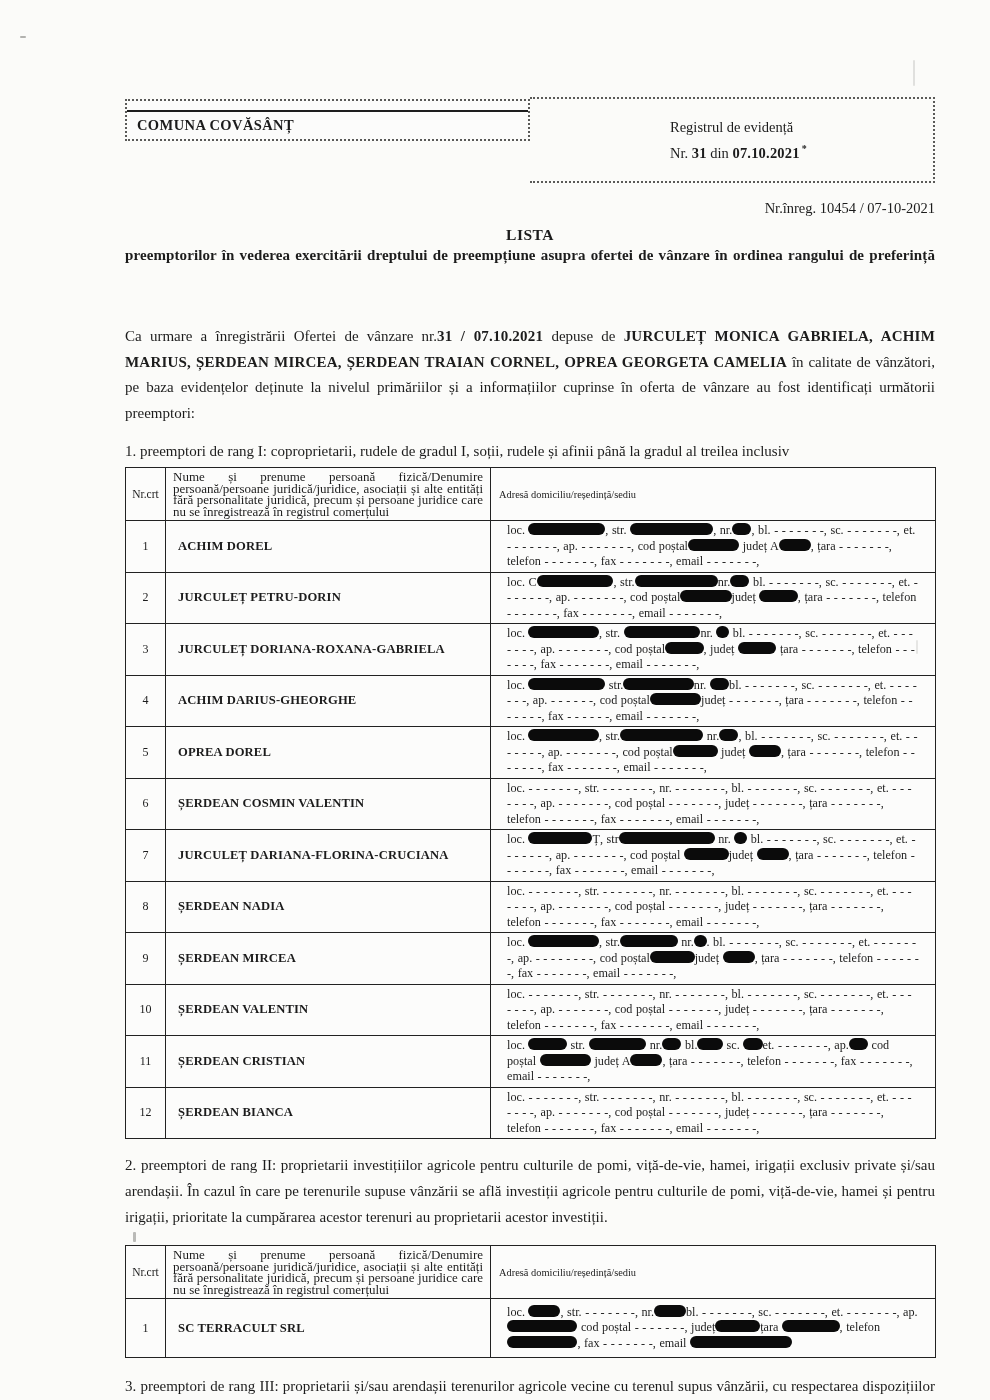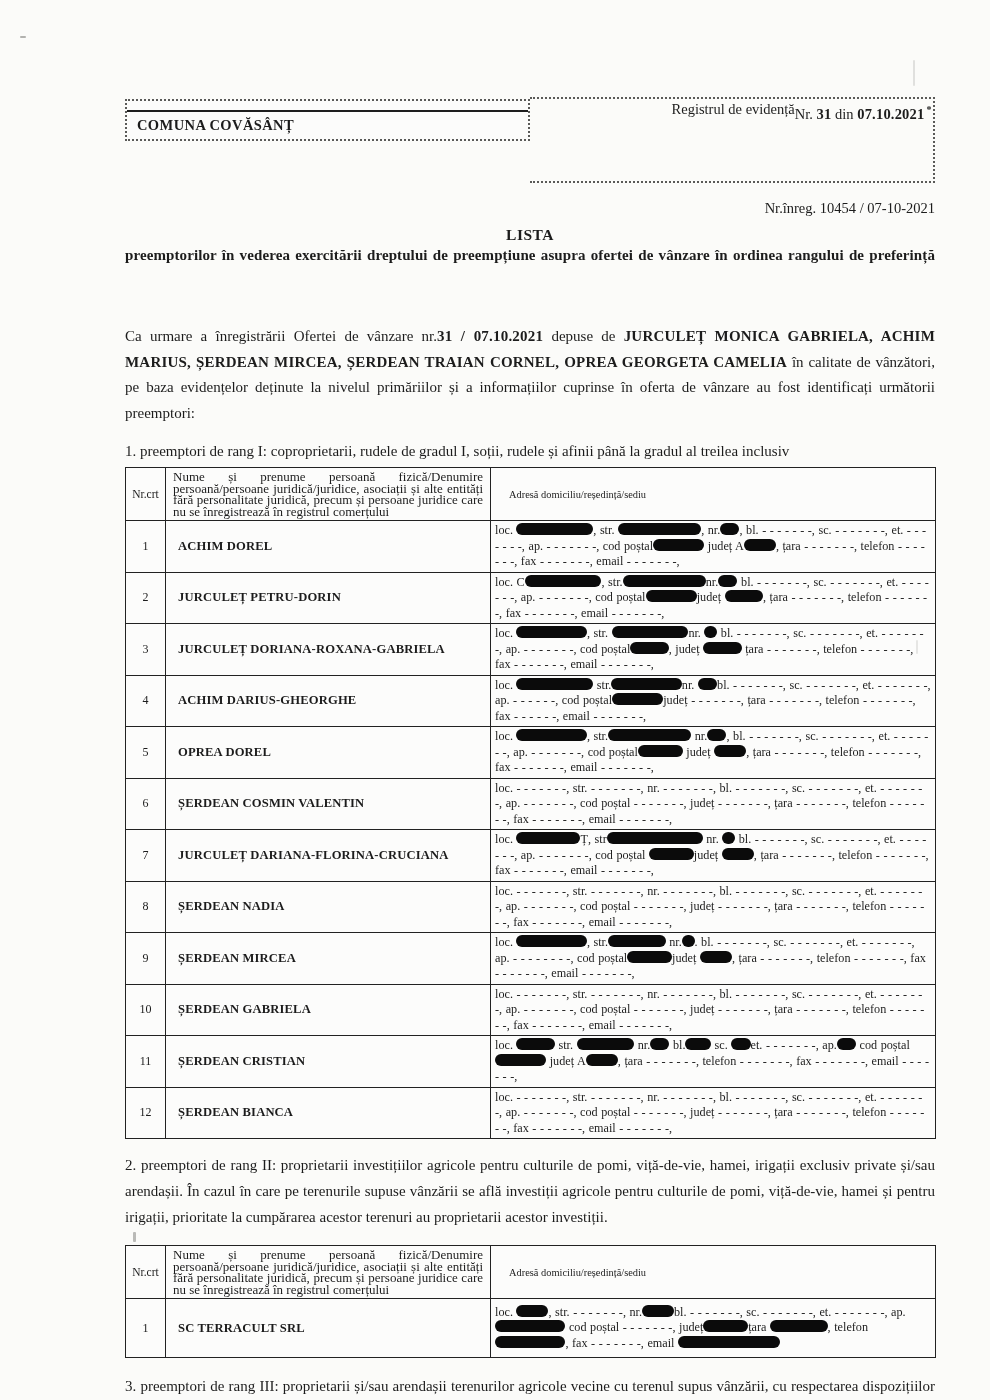--- a/index.html
+++ b/index.html
@@ -20,25 +20,25 @@
     box-sizing:border-box;background:rgba(255,255,255,.4);
   }
   .box-left .cell{padding:4px 10px 5px 10px;}
   .box-left .cell+.cell{border-top:2.5px solid #1e1e1e;}
   .lbl{font-size:13.5px;line-height:17px;}
   .val{font-size:14.5px;font-weight:bold;letter-spacing:.4px;line-height:18px;}
   sup.star{font-size:10px;font-weight:bold;vertical-align:6px;padding-left:2px;}
   .box-right{
     width:405px;margin-top:-2px;height:86px;box-sizing:border-box;
     border:2px dotted #5a5a58;border-left:none;
-    display:flex;justify-content:center;
+    display:flex;flex-direction:column;justify-content:center;
     padding-left:140px;
   }
   .reg-l1{font-size:14.5px;line-height:21px;}
-  .reg-l2{font-size:14.5px;line-height:21px;text-align:right;}
+  .reg-l2{font-size:14.5px;line-height:21px;}
   .reg-l2 b{letter-spacing:.2px;}
 
   .regnum{margin-top:17px;text-align:right;font-size:14.5px;}
 
   .title{margin-top:9px;text-align:center;font-weight:bold;font-size:15.5px;letter-spacing:.5px;}
   .subtitle{
     margin-top:3px;font-weight:bold;font-size:15px;
     text-align:justify;text-align-last:justify;letter-spacing:.1px;
   }
 
@@ -50,24 +50,24 @@
 
   table.doc{
     border-collapse:collapse;table-layout:fixed;width:810px;
     margin-top:5px;background:rgba(255,255,255,.35);
   }
   table.doc td,table.doc th{border:1.5px solid #222;vertical-align:middle;}
   table.doc th{font-weight:normal;}
   col.c1{width:40px;}col.c2{width:325px;}col.c3{width:445px;}
   .th-no{font-size:11.5px;text-align:center;}
   .th-name{font-size:13px;line-height:11.5px;text-align:justify;padding:3px 7px;margin-left:9px;}
-  .th-addr{font-size:10.4px;text-align:left;padding:3px 18px;}
+  .th-addr{font-size:10.4px;text-align:left;padding:3px 8px;}
   td.c-no{font-size:12px;text-align:center;height:48px;}
   td.c-name{font-size:12.6px;font-weight:bold;padding:2px 4px 2px 12px;letter-spacing:.15px;}
-  td.c-addr{padding:2px 4px;}
+  td.c-addr{padding:2px 16px;}
   .addr{font-size:12.2px;line-height:15.5px;word-spacing:.5px;}
   .bar{
     display:inline-block;height:12px;background:#0b0b0b;
     border-radius:6px;vertical-align:-1px;
   }
   .sec2{margin-top:13px;}
   .sec3{margin-top:15px;}
   .t2 td.c-no{height:56px;}
 
   
@@ -193,21 +193,21 @@
           <tr>
             <td class="c-no">9</td>
             <td class="c-name">ȘERDEAN MIRCEA</td>
             <td class="c-addr">
               <div class="addr">loc. <span class="bar" style="width:70.4px"></span>, str.<span class="bar" style="width:57.6px"></span> nr.<span class="bar" style="width:12.8px"></span>. bl. - - - - - - -, sc. - - - - - - -, et. - - - - - - -, ap. - - - - - - - -, cod poștal<span class="bar" style="width:44.800000000000004px"></span>județ <span class="bar" style="width:32px"></span>, țara - - - - - - -, telefon - - - - - - -, fax - - - - - - -, email - - - - - - -,</div>
             </td>
           </tr>
 
           <tr>
             <td class="c-no">10</td>
-            <td class="c-name">ȘERDEAN GABRIELA</td>
+            <td class="c-name">ȘERDEAN VALENTIN</td>
             <td class="c-addr">
               <div class="addr">loc. - - - - - - -, str. - - - - - - -, nr. - - - - - - -, bl. - - - - - - -, sc. - - - - - - -, et. - - - - - - -, ap. - - - - - - -, cod poștal - - - - - - -, județ - - - - - - -, țara - - - - - - -, telefon - - - - - - -, fax - - - - - - -, email - - - - - - -,</div>
             </td>
           </tr>
 
           <tr>
             <td class="c-no">11</td>
             <td class="c-name">ȘERDEAN CRISTIAN</td>
             <td class="c-addr">
               <div class="addr">loc. <span class="bar" style="width:38.400000000000006px"></span> str. <span class="bar" style="width:57.6px"></span> nr.<span class="bar" style="width:19.200000000000003px"></span> bl.<span class="bar" style="width:25.6px"></span> sc. <span class="bar" style="width:19.200000000000003px"></span>et. - - - - - - -, ap.<span class="bar" style="width:19.200000000000003px"></span> cod poștal <span class="bar" style="width:51.2px"></span> județ A<span class="bar" style="width:32px"></span>, țara - - - - - - -, telefon - - - - - - -, fax - - - - - - -, email - - - - - - -,</div>

